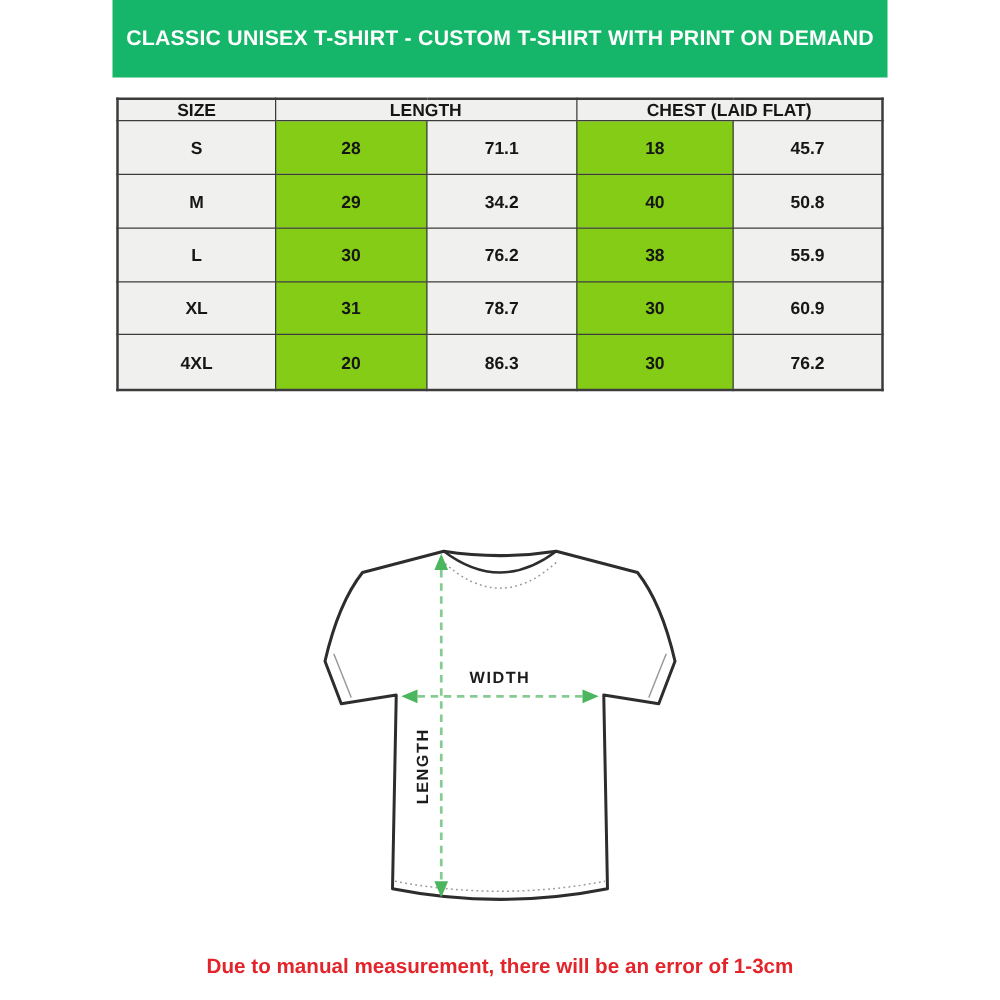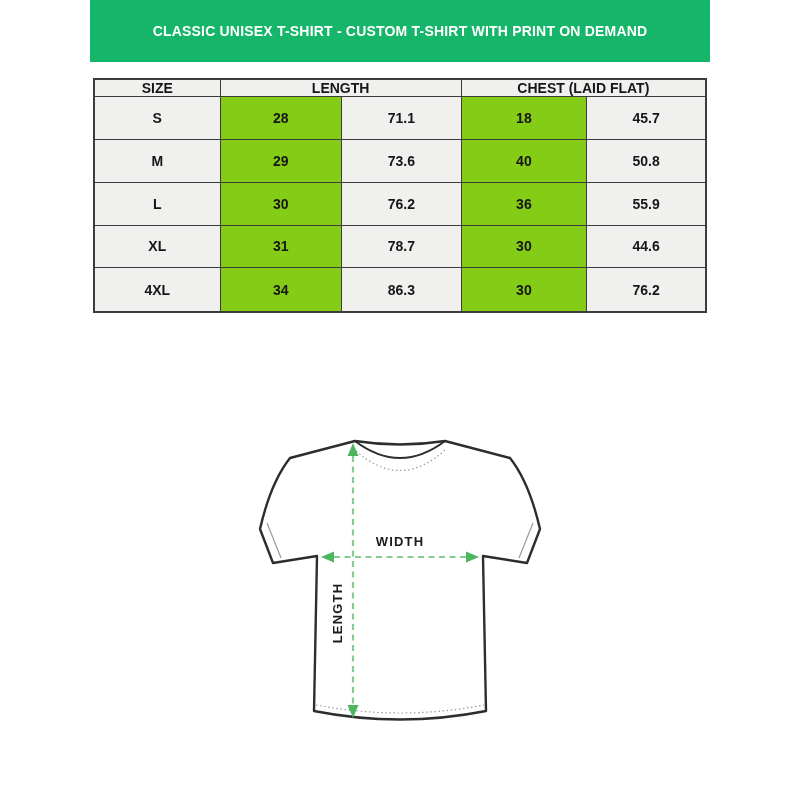--- a/index.html
+++ b/index.html
@@ -4,21 +4,21 @@
 <style>
   html,body { margin:0; padding:0; background:#ffffff; }
   .page {
     position:relative; width:800px; height:800px; background:#ffffff;
     font-family:"Liberation Sans", sans-serif; overflow:hidden;
   }
   .banner {
     position:absolute; left:90px; top:0; width:620px; height:62px;
     background:#15b669; color:#ffffff;
     display:flex; align-items:center; justify-content:center;
-    font-weight:bold; font-size:14px; letter-spacing:0.2px; text-align:center;
+    font-weight:bold; font-size:17px; letter-spacing:0.2px; text-align:center;
   }
   table.size-table {
     position:absolute; left:93px; top:78px; width:614px; height:235px;
     border-collapse:collapse; table-layout:fixed;
     font-size:14px; font-weight:bold; color:#161616; text-align:center;
     border:2px solid #3c3c3c;
     padding-left:10px;
   }
   .size-table th, .size-table td {
     border:1.5px solid #3c3c3c; padding:0; vertical-align:middle;
@@ -65,41 +65,41 @@
       <tr>
         <td class="shade">S</td>
         <td class="plain">28</td>
         <td class="shade">71.1</td>
         <td class="plain">18</td>
         <td class="shade">45.7</td>
       </tr>
       <tr>
         <td class="shade">M</td>
         <td class="plain">29</td>
-        <td class="shade">73.6</td>
+        <td class="shade">34.2</td>
         <td class="plain">40</td>
         <td class="shade">50.8</td>
       </tr>
       <tr>
         <td class="shade">L</td>
         <td class="plain">30</td>
         <td class="shade">76.2</td>
-        <td class="plain">36</td>
+        <td class="plain">38</td>
         <td class="shade">55.9</td>
       </tr>
       <tr>
         <td class="shade">XL</td>
         <td class="plain">31</td>
         <td class="shade">78.7</td>
         <td class="plain">30</td>
-        <td class="shade">44.6</td>
+        <td class="shade">60.9</td>
       </tr>
       <tr>
         <td class="shade">4XL</td>
-        <td class="plain">34</td>
+        <td class="plain">20</td>
         <td class="shade">86.3</td>
         <td class="plain">30</td>
         <td class="shade">76.2</td>
       </tr>
     </tbody>
   </table>
 
   <div class="diagram">
     <svg width="300" height="325" viewBox="0 0 300 325" xmlns="http://www.w3.org/2000/svg">
 
@@ -122,14 +122,15 @@
         <path d="M84,140 L216,140" fill="none" stroke="#86cc92" stroke-width="2.2" stroke-dasharray="6,4.5"></path>
         <path d="M71,140 L84,134.5 L84,145.5 Z" fill="#4cb65e"></path>
         <path d="M229,140 L216,134.5 L216,145.5 Z" fill="#4cb65e"></path>
       </g>
 
       <text x="150" y="129" text-anchor="middle">WIDTH</text>
       <text x="88" y="200" text-anchor="middle" transform="rotate(-90 88 196)">LENGTH</text>
     </svg>
   </div>
 
+  <p class="footnote">Due to manual measurement, there will be an error of 1-3cm</p>
 
 </div>
 
 </body></html>

